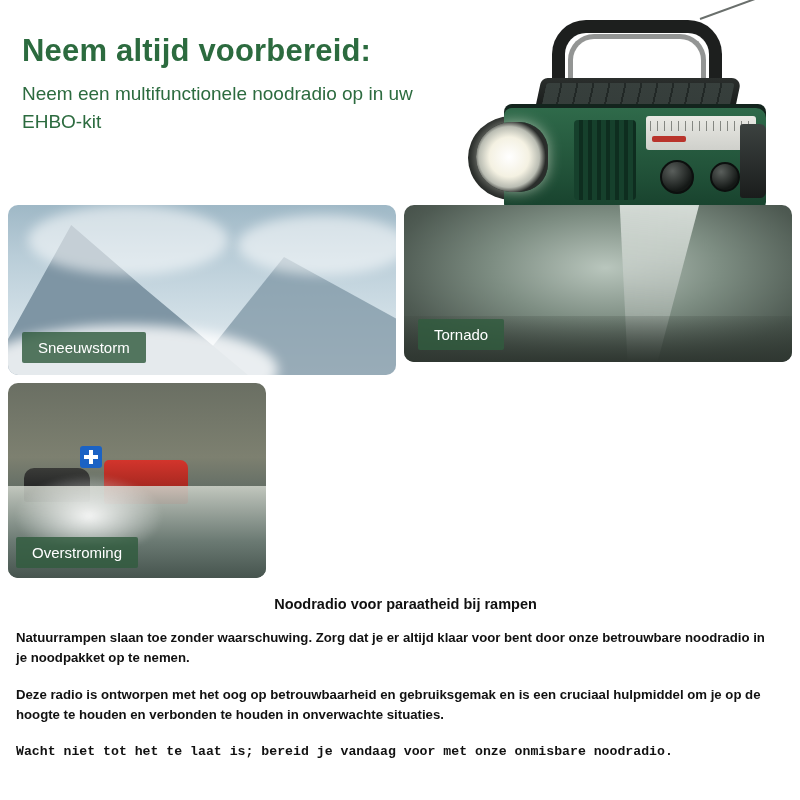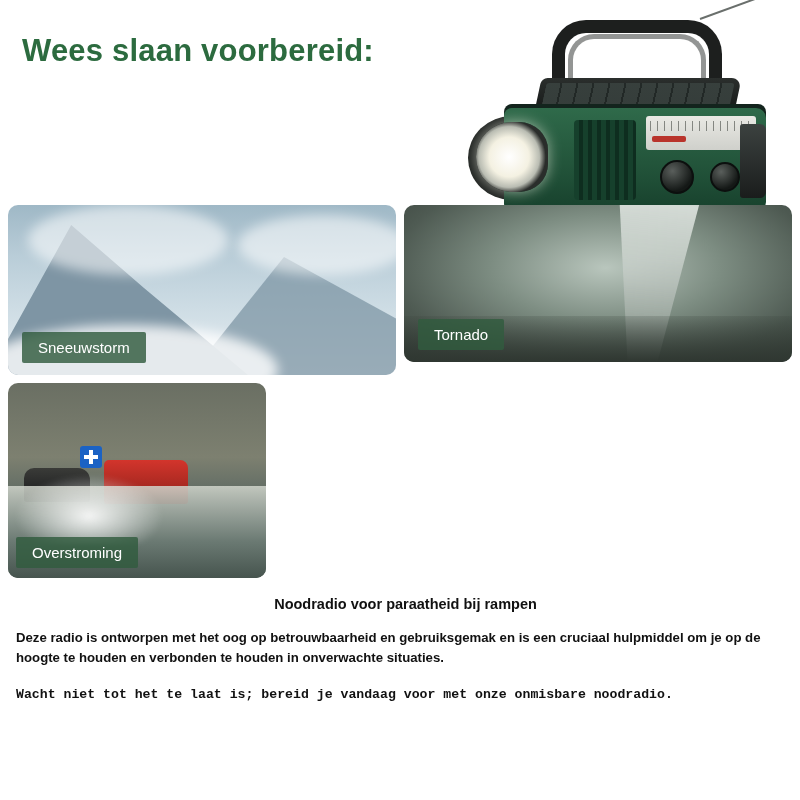--- a/index.html
+++ b/index.html
@@ -382,21 +382,22 @@
     font-weight: bold;
   }
   .tb-p.last { margin-bottom: 0; font-family: Liberation Mono, monospace; }
 </style>
 </head>
 <body>
 
 <div class="page">
 
   <div class="hero">
-    <h1 class="hero-title">Wees slaan voorbereid:</h1>
+    <h1 class="hero-title">Neem altijd voorbereid:</h1>
+    <p class="hero-sub">Neem een multifunctionele noodradio op in uw EHBO-kit</p>
 
     <div class="radio-wrap">
       <div class="antenna"></div>
       <div class="radio-handle"></div>
       <div class="radio-handle-inner"></div>
       <div class="solar">
         <div class="solar-cells"></div>
       </div>
       <div class="radio-body-top"></div>
       <div class="radio-body"></div>
@@ -447,17 +448,18 @@
       <div class="flood-splash"></div>
       <div class="caption">Overstroming</div>
     </div>
 
 
 
   </div>
 
   <div class="textblock">
     <p class="tb-title">Noodradio voor paraatheid bij rampen</p>
+    <p class="tb-p">Natuurrampen slaan toe zonder waarschuwing. Zorg dat je er altijd klaar voor bent door onze betrouwbare noodradio in je noodpakket op te nemen.</p>
     <p class="tb-p">Deze radio is ontworpen met het oog op betrouwbaarheid en gebruiksgemak en is een cruciaal hulpmiddel om je op de hoogte te houden en verbonden te houden in onverwachte situaties.</p>
     <p class="tb-p last">Wacht niet tot het te laat is; bereid je vandaag voor met onze onmisbare noodradio.</p>
   </div>
 
 </div>
 
 </body></html>

